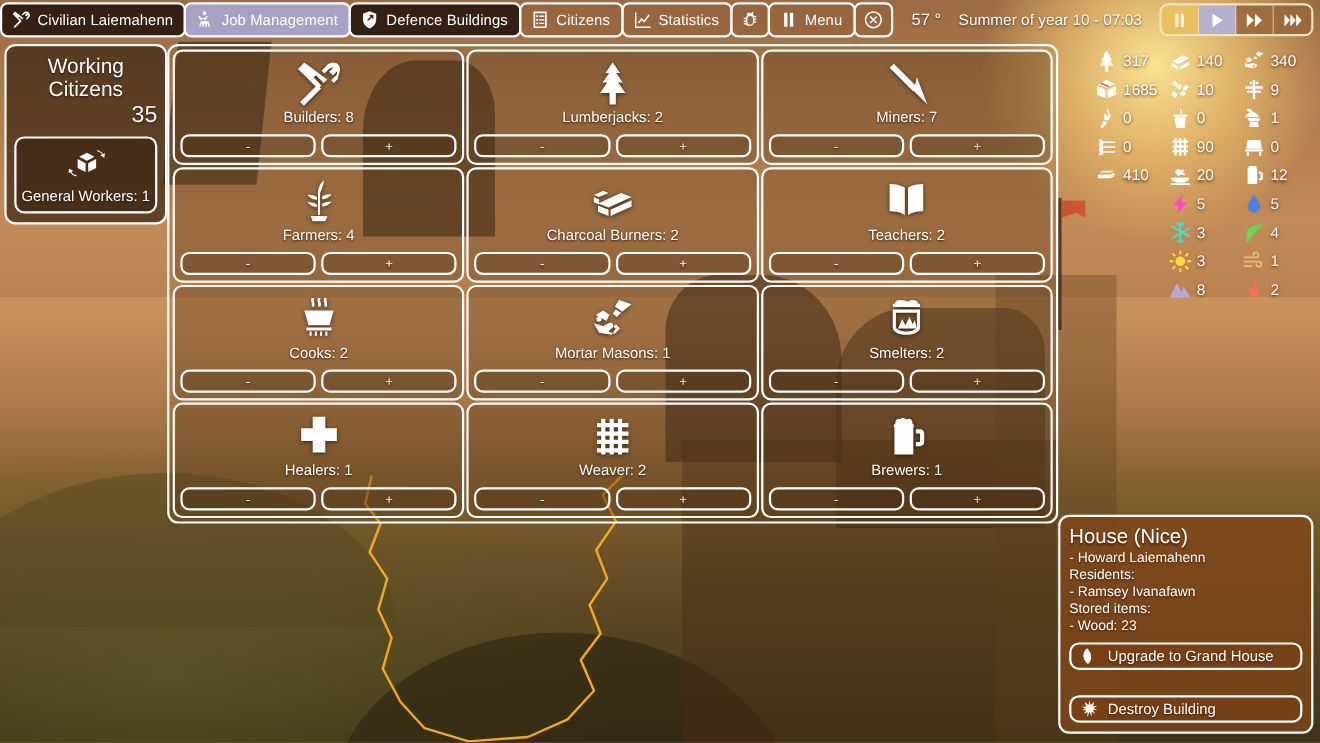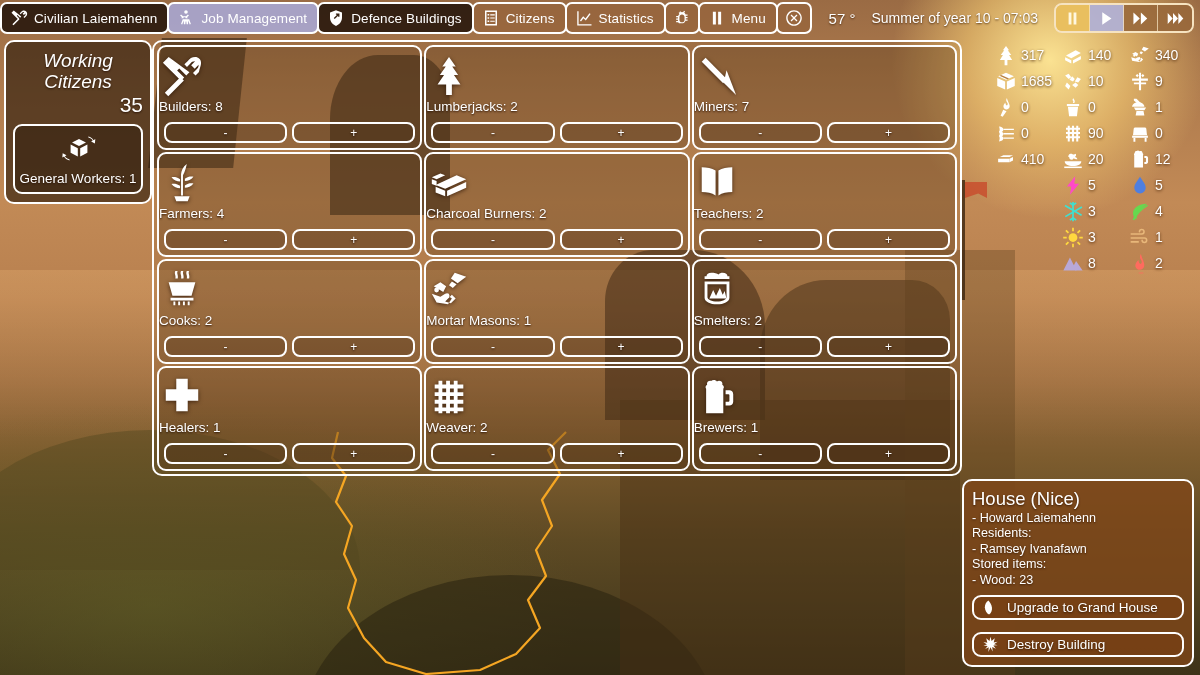--- a/index.html
+++ b/index.html
@@ -118,21 +118,21 @@
   #citizens-panel {
     position: absolute; left: 4px; top: 40px; width: 148px;
     z-index: 20;
     border: 2px solid #fff;
     border-radius: 10px;
     background: rgba(40,24,10,.62);
     padding: 8px 7px;
     color: #fff;
     text-shadow: 0 1px 2px rgba(40,18,4,.9);
   }
-  #wc-title { text-align: center; font-size: 19px; line-height: 21px; font-weight: 400; font-style: italic; }
+  #wc-title { text-align: center; font-size: 19px; line-height: 21px; font-weight: 400; }
   #wc-count { text-align: right; font-size: 21px; line-height: 26px; margin-bottom: 6px; }
   #gw-card {
     border: 2px solid #fff; border-radius: 9px;
     background: rgba(40,24,10,.45);
     padding: 7px 4px 6px;
     text-align: center;
     cursor: pointer;
   }
   #gw-card .gwico { width: 40px; height: 34px; margin: 0 auto 4px; }
   #gw-card .gwico svg { width: 100%; height: 100%; fill: #fff; display:block; }
@@ -149,21 +149,21 @@
     grid-template-columns: repeat(3, 1fr);
     grid-auto-rows: 105px;
     gap: 2px;
     background: rgba(120,80,45,.12);
   }
   .job-card {
     border: 2px solid #fff; border-radius: 9px;
     background: rgba(86,56,26,.30);
     position: relative;
     display: flex; flex-direction: column;
-    align-items: flex-start;
+    align-items: center;
     padding-top: 7px;
     overflow: hidden;
   }
   .job-icon { height: 44px; display:flex; align-items:center; justify-content:center; }
   .job-icon svg { height: 42px; width: 46px; fill: #fff; display: block;
     filter: drop-shadow(0 1px 2px rgba(40,18,4,.75)); }
   .job-label {
     color: #fff; font-size: 13.5px; margin-top: 1px;
     text-shadow: 0 1px 2px rgba(40,18,4,.95);
     white-space: nowrap;
@@ -207,21 +207,21 @@
     position: absolute; right: 6px; bottom: 8px; width: 232px;
     border: 2px solid #fff; border-radius: 10px;
     background: rgba(128,70,24,.78);
     padding: 7px 8px 8px;
     z-index: 20;
     color: #fff;
     text-shadow: 0 1px 2px rgba(50,22,4,.85);
   }
   #bp-title { font-size: 18.5px; line-height: 22px; margin-bottom: 1px; }
   .bp-line { font-size: 12.6px; line-height: 15.5px; }
-  .bp-actions { margin-top: 7px; display: flex; flex-direction: column; gap: 12px; }
+  .bp-actions { margin-top: 7px; display: flex; flex-direction: column; gap: 23px; }
   .bp-btn {
     display: flex; align-items: center; gap: 8px;
     border: 2px solid #fff; border-radius: 9px;
     background: rgba(120,62,18,.55);
     height: 25px; padding: 0 8px;
     font-size: 13.5px; cursor: pointer;
   }
   .bp-btn .bi { width: 17px; height: 17px; flex: 0 0 17px; }
   .bp-btn .bi svg { width:100%; height:100%; fill:#fff; display:block; }
 </style>

